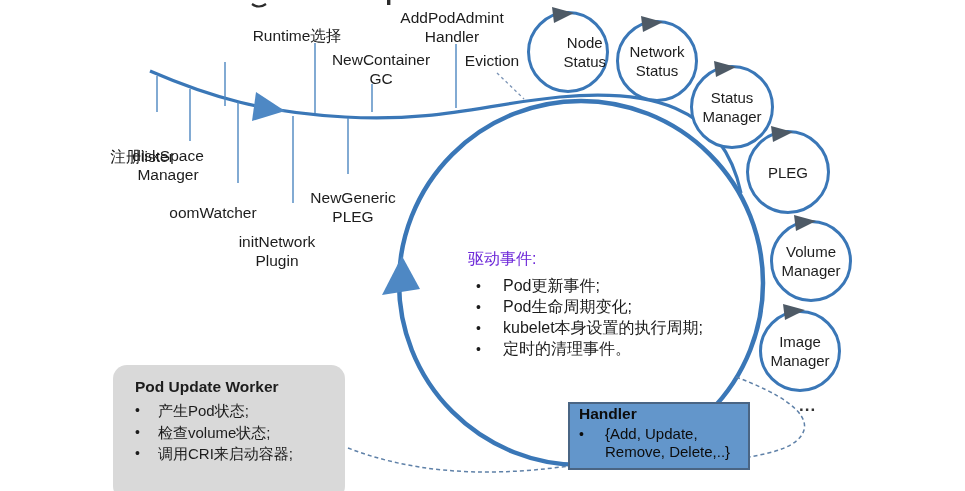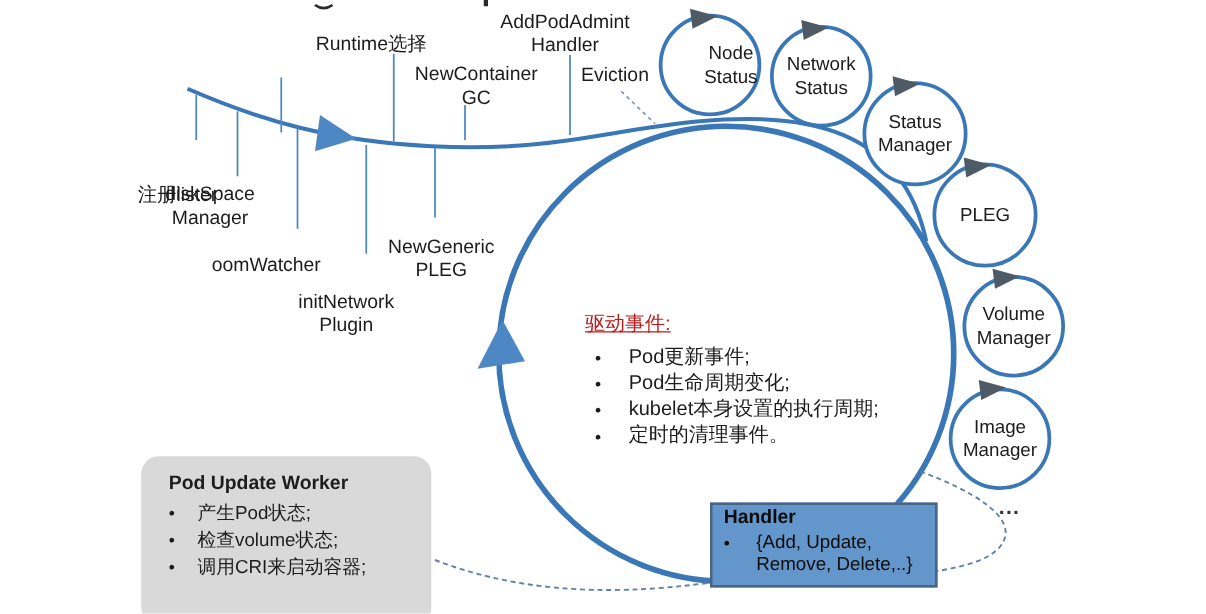--- a/index.html
+++ b/index.html
@@ -31,21 +31,21 @@
     text-align:center;
     font-size:15px;line-height:19px;
     white-space:pre-line;
   }
   .loop-title{
     position:absolute;left:582px;top:200px;
     transform:translateX(-50%);
     font-size:25px;font-weight:bold;color:#2a2a2a;
     white-space:nowrap;letter-spacing:0.5px;
   }
-  .loop-heading{position:absolute;left:468px;top:249px;font-size:16px;color:#b91c1c;text-decoration:underline;}
+  .loop-heading{position:absolute;left:468px;top:249px;font-size:16px;color:#6d28d9;}
   .bullet-row{display:flex;align-items:flex-start;}
   .bullet-dot{width:27px;flex:0 0 27px;font-size:14px;line-height:20px;}
   .loop-events{position:absolute;left:476px;top:276px;font-size:16px;line-height:20px;}
   .loop-events .bullet-row{margin-bottom:1px;}
   .worker-box{
     position:absolute;left:113px;top:365px;width:232px;height:135px;
     background:#d9d9d9;border-radius:14px;box-sizing:border-box;
     padding:13px 0 0 22px;
   }
   .worker-title{font-size:15.5px;font-weight:bold;margin-bottom:4px;}

